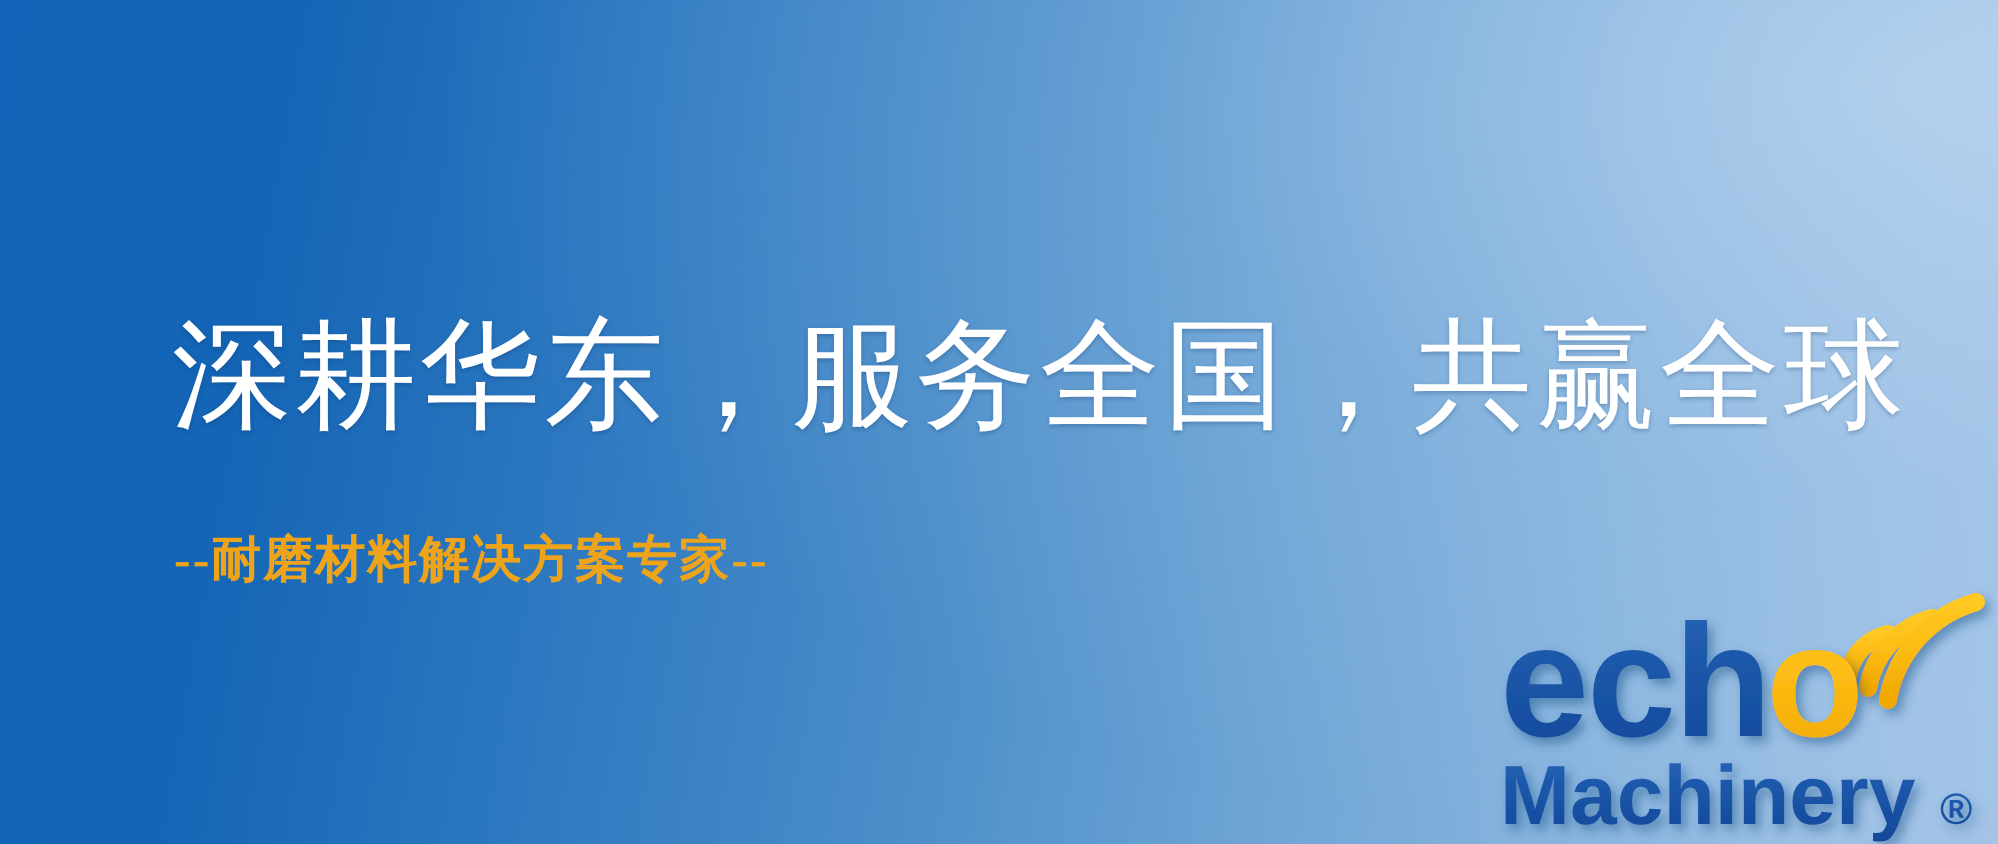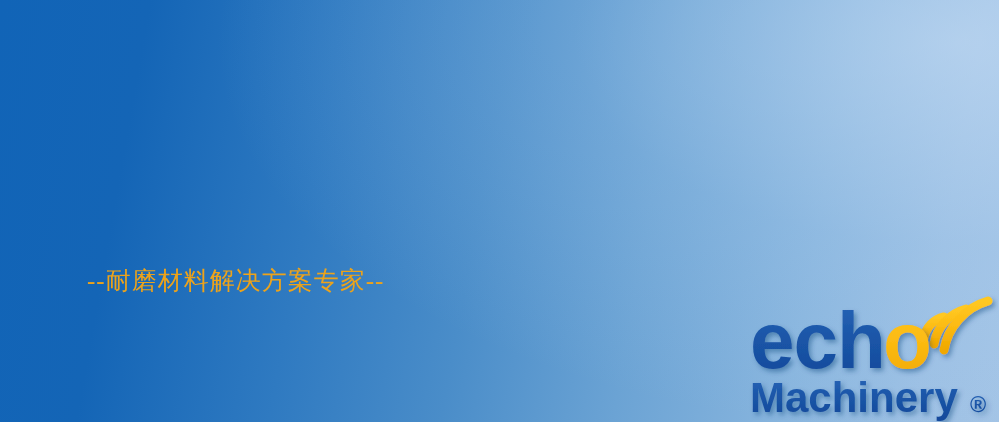--- a/index.html
+++ b/index.html
@@ -55,38 +55,40 @@
     position: absolute;
     left: 87px;
     top: 266px;
     font-family: "Liberation Serif", "DejaVu Serif", serif;
     font-size: 25px;
     line-height: 30px;
     letter-spacing: 1px;
     color: #eda31a;
     white-space: nowrap;
     z-index: 3;
+    font-weight: bold;
   }
 
   
   .logo {
     position: absolute;
     left: 748px;
     top: 290px;
     width: 250px;
     height: 132px;
     z-index: 4;
   }
   .logo svg { display: block; }
 </style>
 </head>
 <body>
 
 <div class="banner">
 
+  <div class="headline">深耕华东，服务全国，共赢全球</div>
 
   <div class="subtitle">--耐磨材料解决方案专家--</div>
 
   <div class="logo">
     <svg width="250" height="132" viewBox="0 0 250 132" xmlns="http://www.w3.org/2000/svg">
       <defs>
         <linearGradient id="blueFill" x1="0" y1="0" x2="0" y2="1">
           <stop offset="0%" stop-color="#2a66b8"></stop>
           <stop offset="45%" stop-color="#1b56a8"></stop>
           <stop offset="100%" stop-color="#14489a"></stop>

